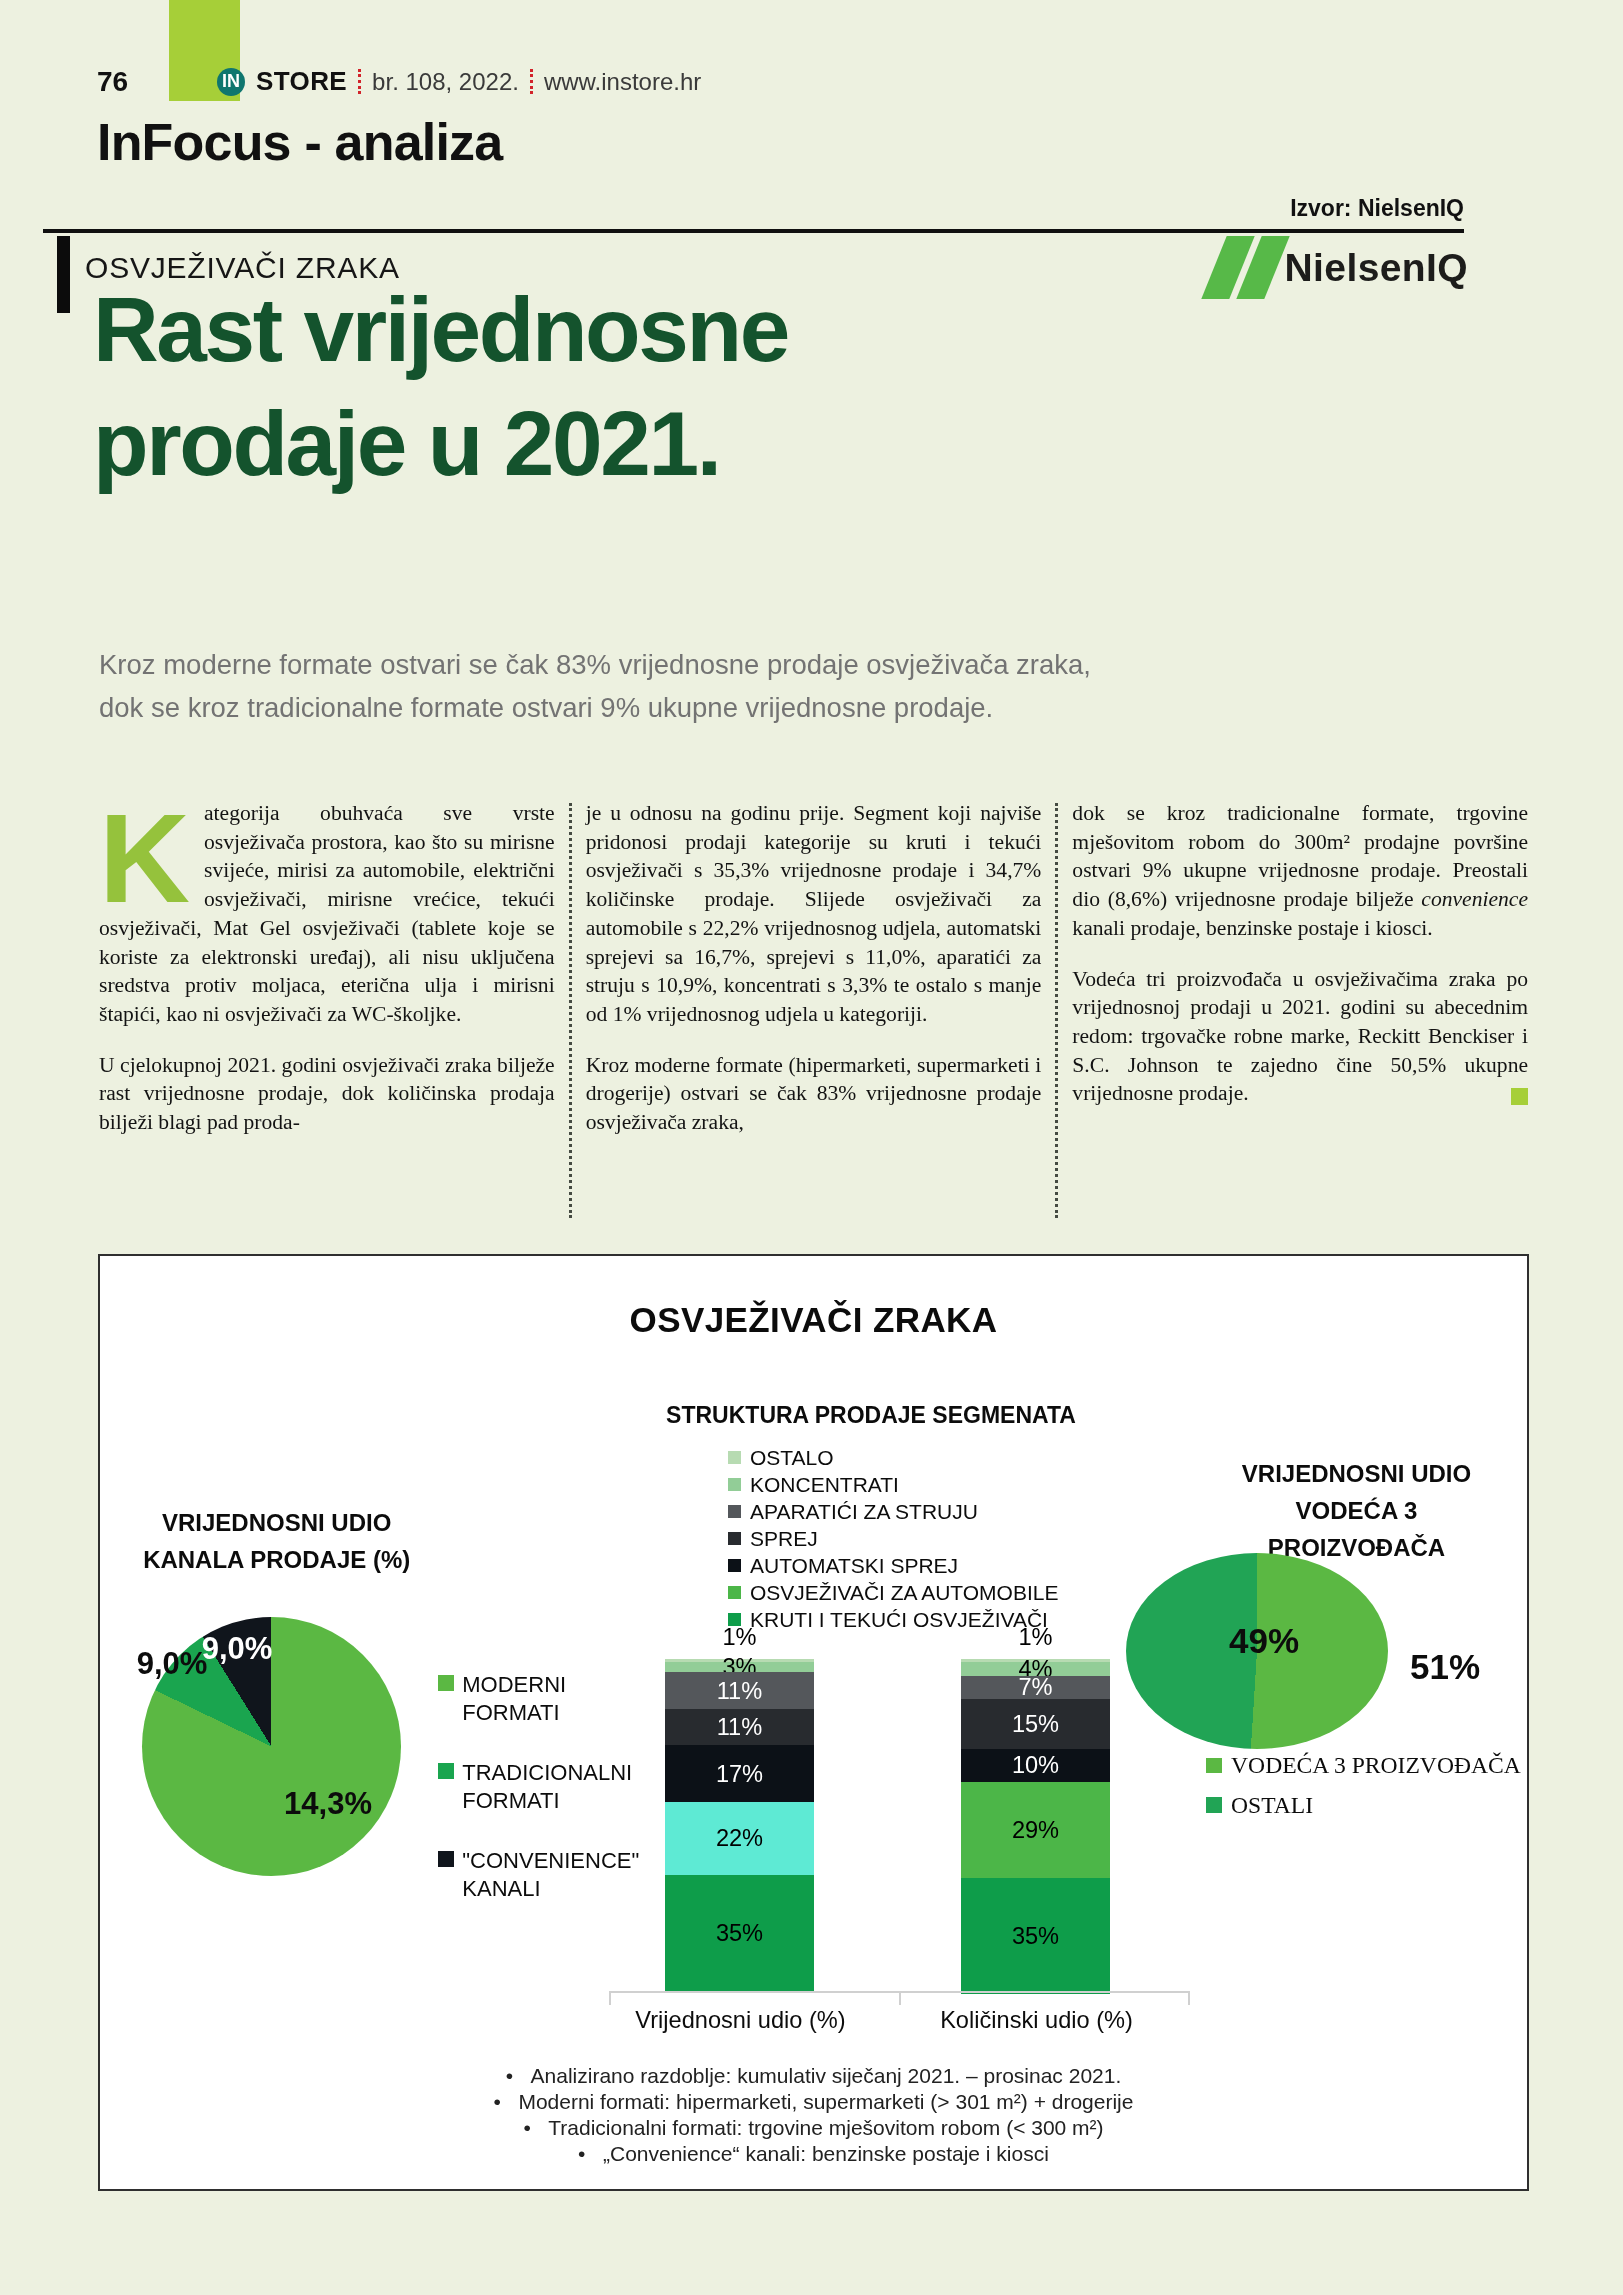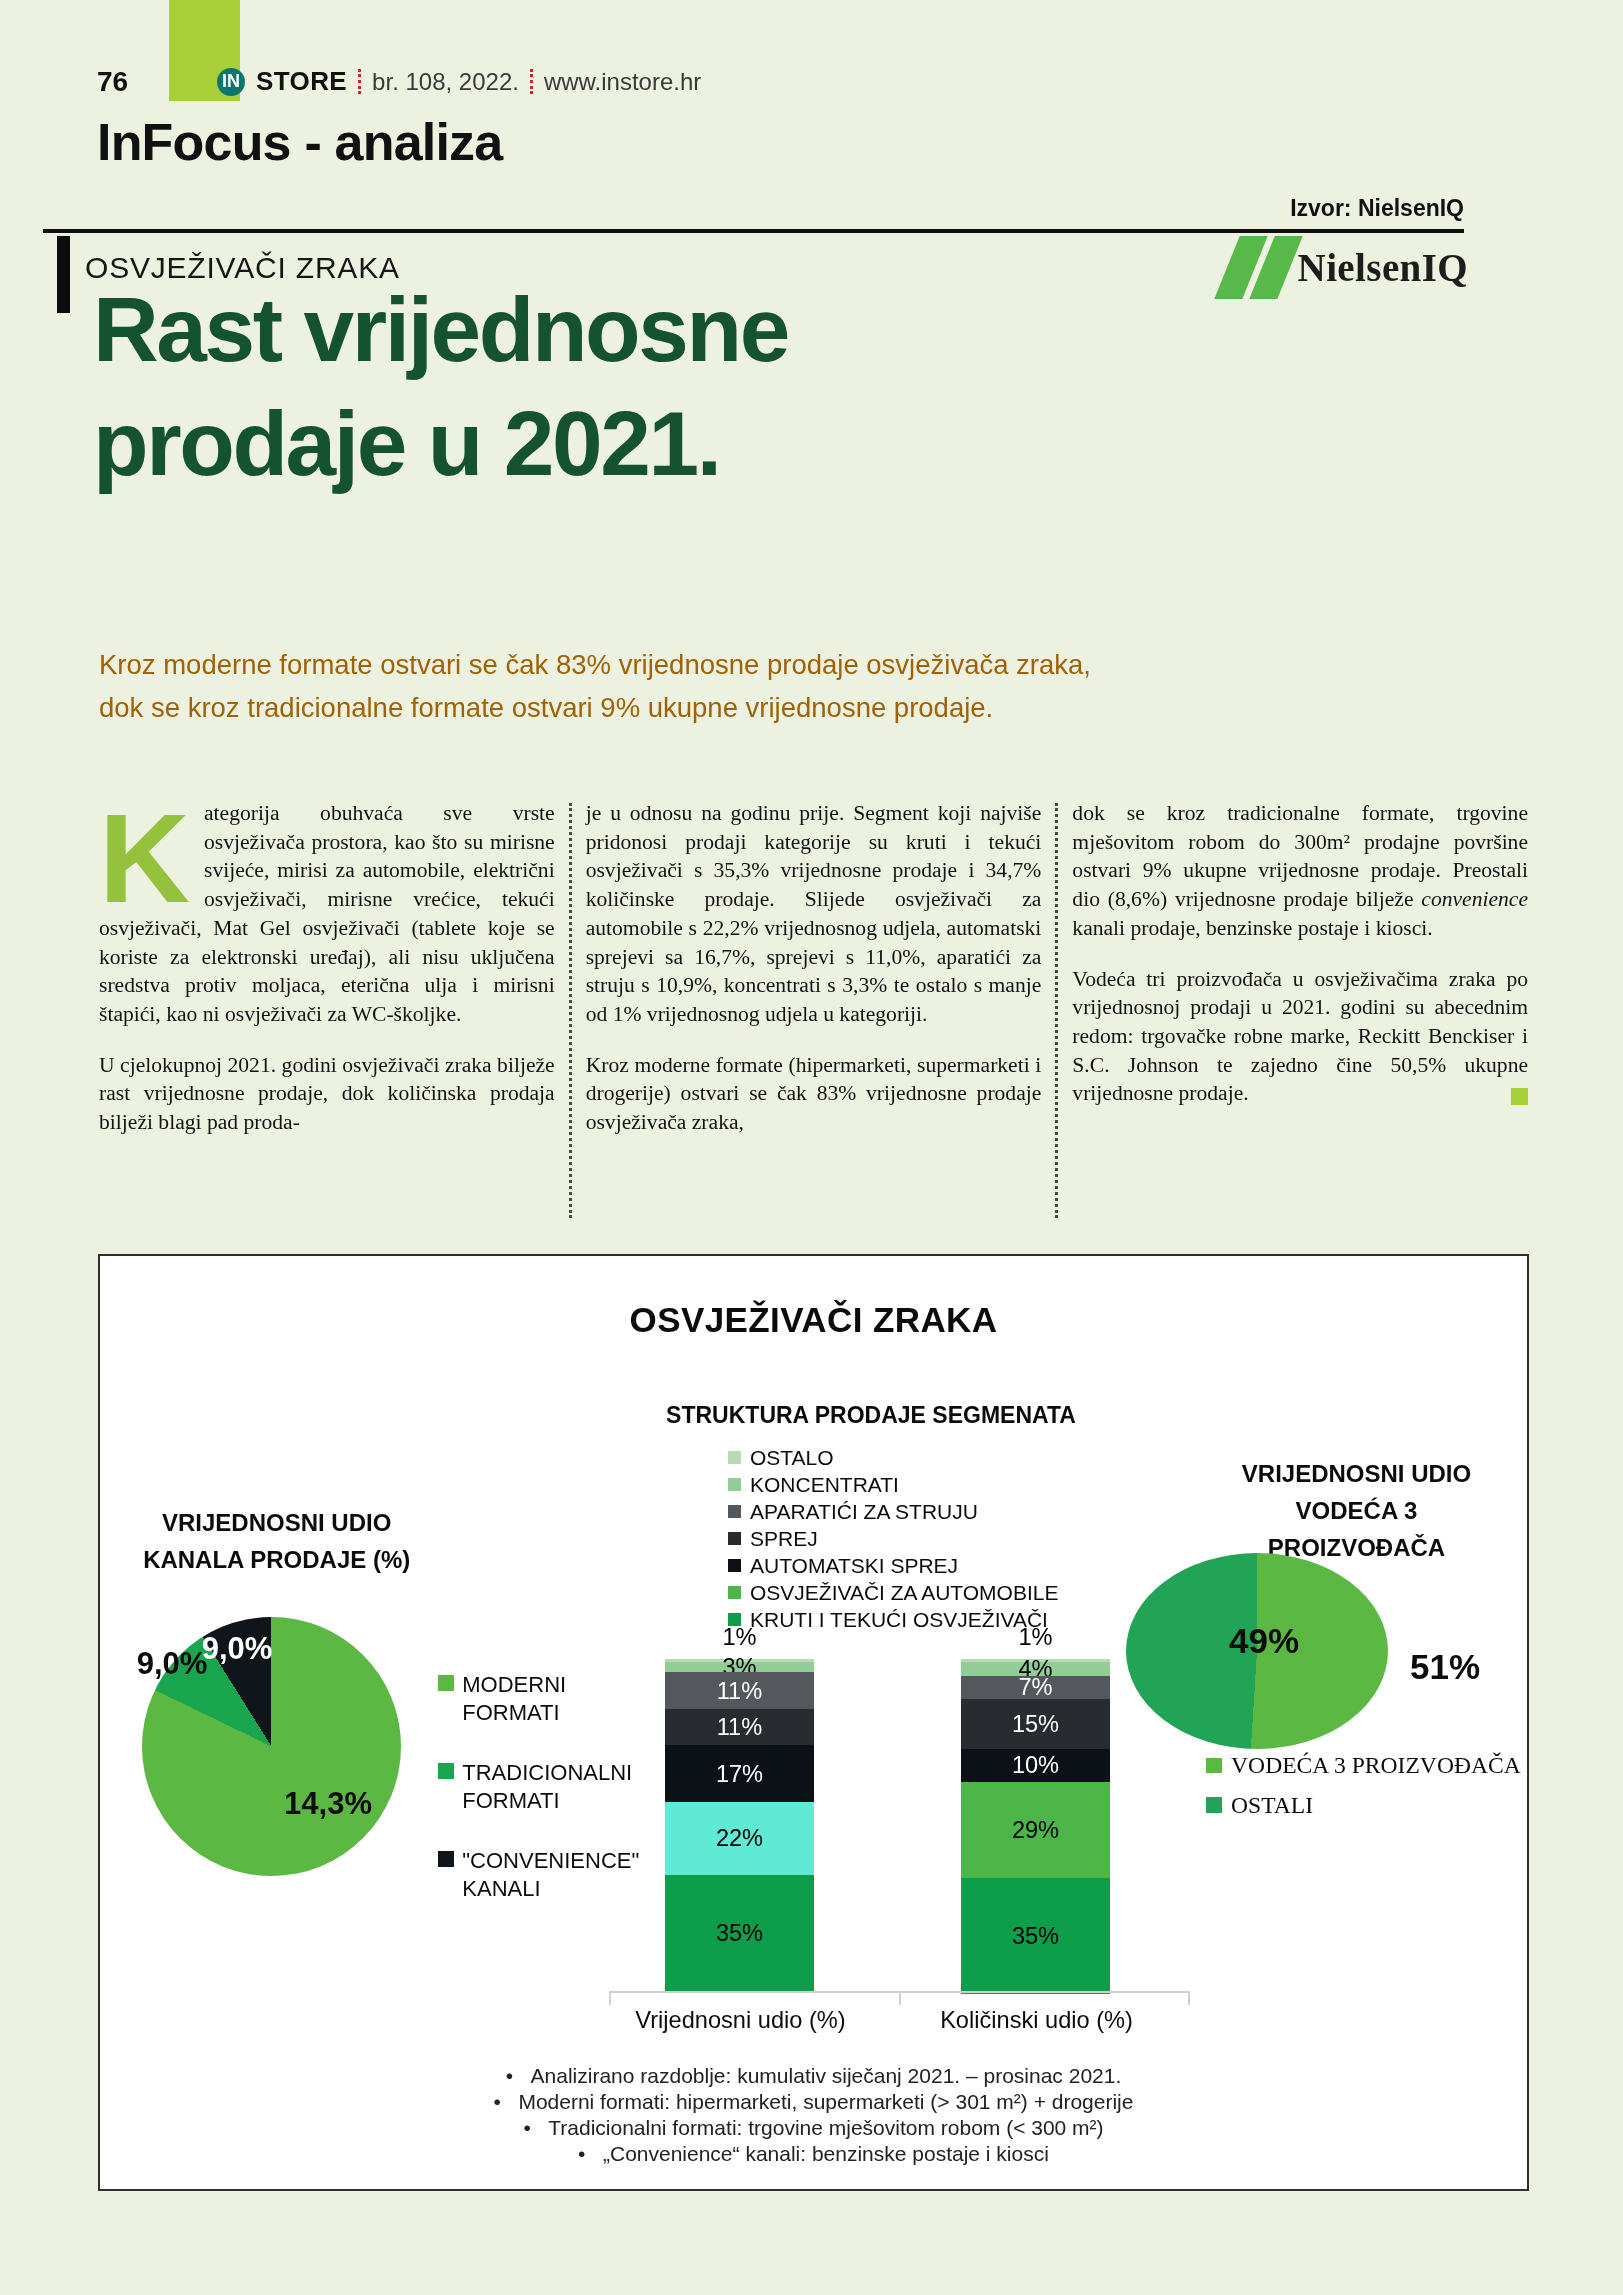--- a/index.html
+++ b/index.html
@@ -12,28 +12,28 @@
   .in-circle{width:28px;height:28px;border-radius:50%;background:#0f766e;color:#fff;font-size:18px;font-weight:bold;display:flex;align-items:center;justify-content:center;}
   .store{font-weight:bold;font-size:26px;letter-spacing:0.4px;}
   .sep-red{height:25px;border-left:3.1px dotted #d2232a;}
   .issue,.website{font-size:24px;color:#3a3a3a;}
 
   .section-title{position:absolute;left:97px;top:112px;font-size:52px;font-weight:bold;letter-spacing:-0.8px;}
   .source{position:absolute;right:159px;top:195px;font-size:23px;font-weight:bold;}
   .rule{position:absolute;left:43px;top:229px;width:1421px;height:3.9px;background:#101010;}
   .kicker-bar{position:absolute;left:57px;top:236px;width:12.6px;height:77px;background:#0c0c0c;}
   .kicker{position:absolute;left:85px;top:251px;font-size:30px;letter-spacing:0.8px;color:#161616;}
-  .niq{position:absolute;right:155px;top:236px;display:flex;align-items:center;gap:4px;font-family:Liberation Serif, serif;}
+  .niq{position:absolute;right:155px;top:236px;display:flex;align-items:center;gap:4px;}
   .niq-mark{display:flex;gap:7px;margin-right:3.1px;}
   .niq-p{width:28px;height:63px;background:#57b948;transform:skewX(-22deg);}
   .niq-text{font-size:39px;font-weight:600;color:#1d1d1b;letter-spacing:0.4px;}
 
   
   .headline{position:absolute;left:93px;top:273px;font-size:91px;line-height:1.25;font-weight:bold;letter-spacing:-2.4px;color:#14532d;}
-  .subtitle{position:absolute;left:99px;top:644px;font-size:27.5px;line-height:1.55;color:#a16207;}
+  .subtitle{position:absolute;left:99px;top:644px;font-size:27.5px;line-height:1.55;color:#737373;}
 
   
   .columns{position:absolute;left:99px;top:799px;width:1429px;height:430px;display:flex;gap:31px;font-family:"Liberation Serif",serif;font-size:21.6px;line-height:1.33;text-align:justify;color:#131313;}
   .col{flex:1;min-width:0;}
   .col p{margin:0 0 22px 0;}
   .col p:last-child{margin-bottom:0;position:relative;}
   .dropcap{float:left;font-family:"Liberation Sans",sans-serif;font-weight:bold;color:#95c23c;font-size:126px;line-height:.78;margin:11px 14px 0 0;}
   .col-sep{position:absolute;top:803px;height:415px;width:0;border-left:3.1px dotted #454b42;}
   .endmark{position:absolute;right:0;bottom:3.1px;width:17.3px;height:17.3px;background:#a6cf38;display:inline-block;}
 

